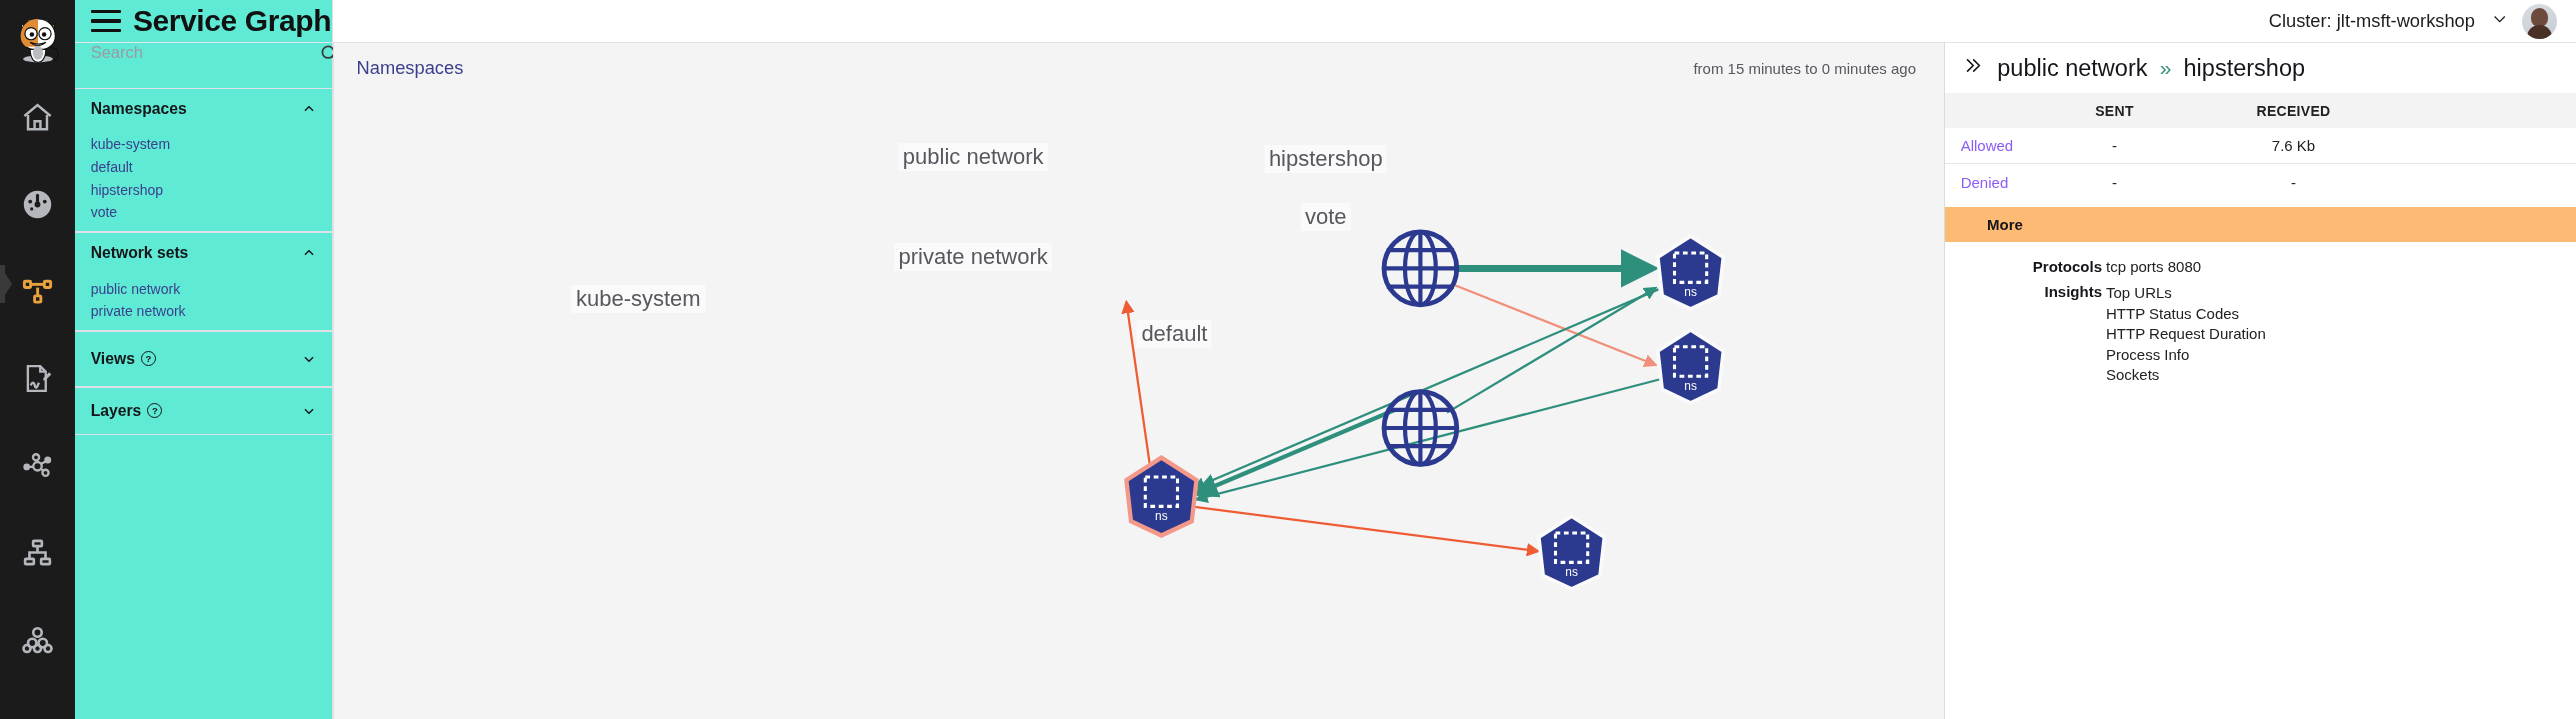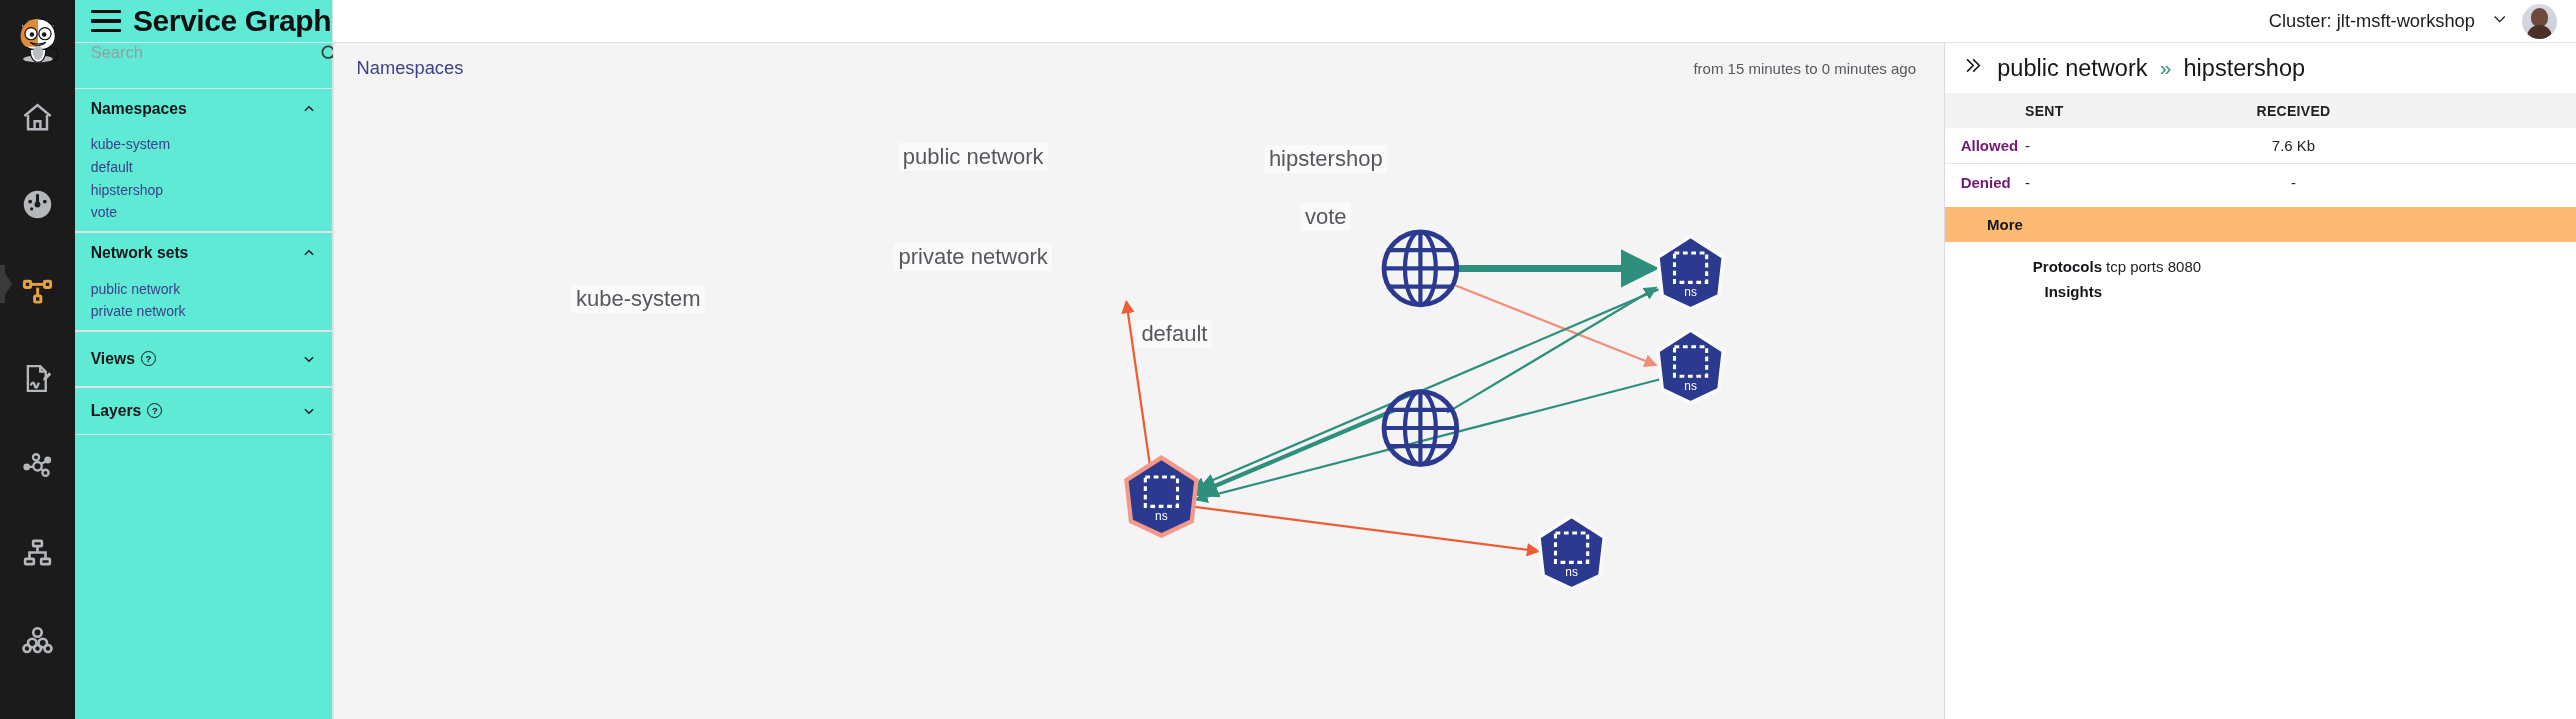--- a/index.html
+++ b/index.html
@@ -144,22 +144,22 @@
     height: 50px; display:flex; align-items:center; gap:12.2px;
     padding-left: 15.7px; font-size:23.5px; color:#15161a;
   }
   .det-title .chev2 { color:#15161a; font-size:22.6px; line-height:1;}
   .det-title .sep { color:#2f8f7d; font-size:21px; }
   .det-thead {
     height: 35px; background:#f3f3f4; display:flex; align-items:center;
     font-size:14px; font-weight:700; color:#222; letter-spacing:0.3px;
   }
   .det-row { height: 36px; display:flex; align-items:center; border-bottom:1.7px solid #e4e6ea; font-size:15px;}
-  .c-label { width: 80px; padding-left:15.7px; font-weight:700; color:#701a75; }
-  .c-sent  { width: 179px; color:#222; }
+  .c-label { width: 80px; padding-left:15.7px; font-weight:400; color:#8b5cf6; }
+  .c-sent  { width: 179px; text-align:center; color:#222; }
   .c-recv  { width: 179px; text-align:center; color:#222; }
   .det-more {
     height: 35px; background:#fdba74; display:flex; align-items:center;
     padding-left: 42px; font-size:15px; font-weight:700; color:#15161a;
     margin-top: 7px;
   }
   .kv { display:flex; font-size:15px; }
   .kv .k { width:161px; text-align:right; font-weight:700; color:#15161a; padding-right:4px; }
   .kv .v { color:#222; }
   .kv-list .v-item { line-height:20.5px; cursor:pointer; }
@@ -498,19 +498,26 @@
 
         <div class="kv">
           <div class="k">Protocols</div>
           <div class="v">tcp ports 8080</div>
         </div>
 
         <div class="pad-b"></div>
 
         <div class="kv kv-list">
           <div class="k">Insights</div>
+          <div class="v">
+            <div class="v-item">Top URLs</div>
+            <div class="v-item">HTTP Status Codes</div>
+            <div class="v-item">HTTP Request Duration</div>
+            <div class="v-item">Process Info</div>
+            <div class="v-item">Sockets</div>
+          </div>
         </div>
       </div>
 
     </div>
   </div>
 </div>
 
 
 </body></html>

